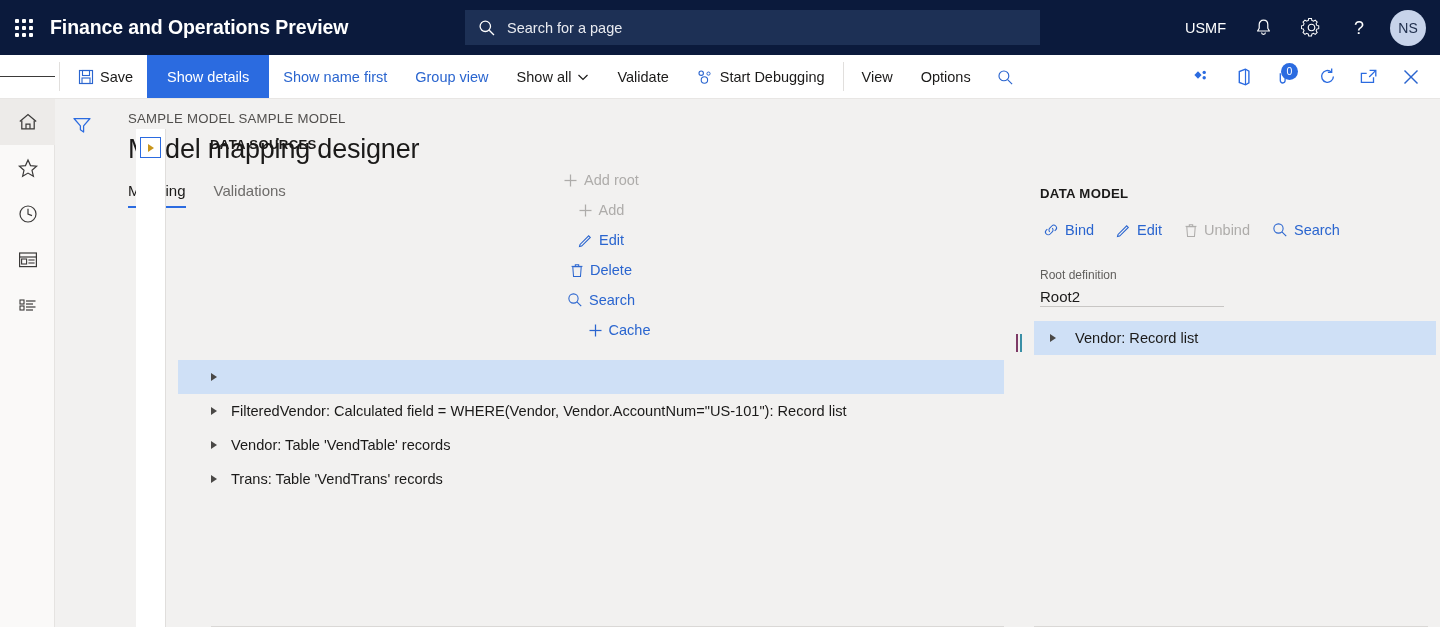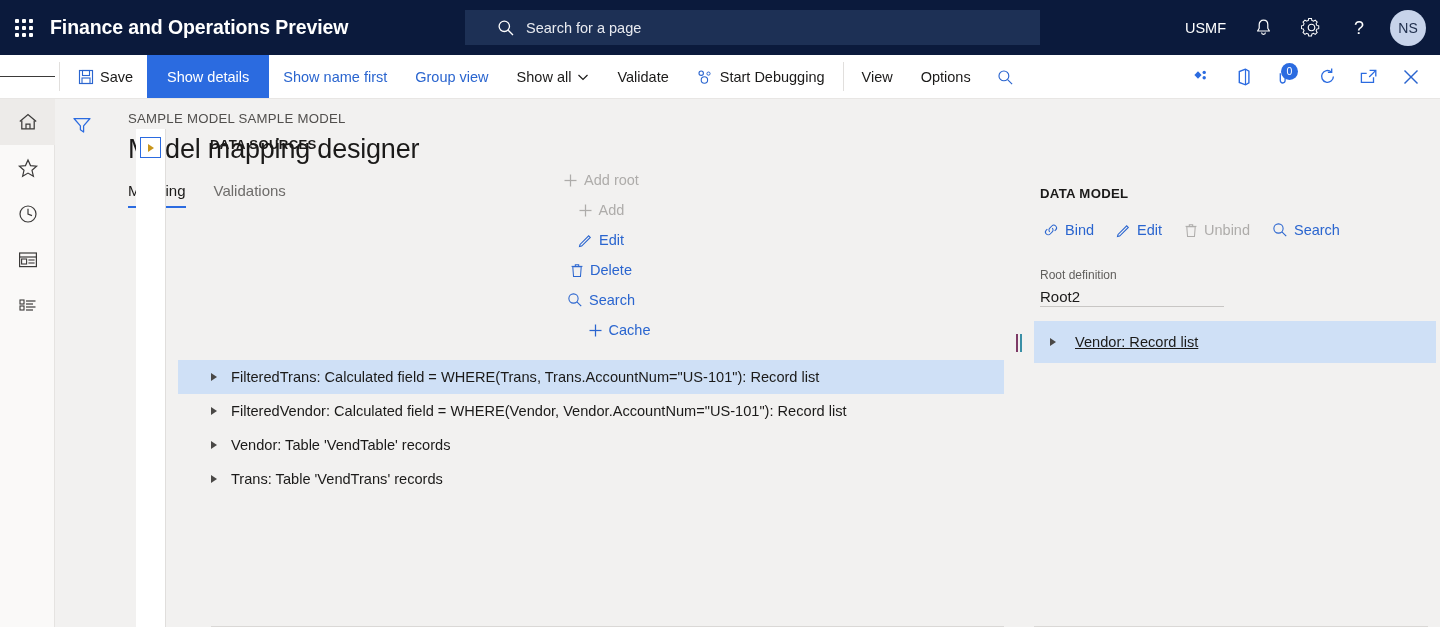--- a/index.html
+++ b/index.html
@@ -21,21 +21,21 @@
     display: grid; grid-template-columns: repeat(3, 1fr); grid-template-rows: repeat(3, 1fr);
     gap: 3px; padding: 3px; cursor: pointer;
   }
   .waffle i { display:block; width: 4px; height: 4px; background: #fff; border-radius: 1px; }
   .app-title {
     color: #ffffff; font-size: 19.5px; font-weight: bold; letter-spacing: -0.1px;
     white-space: nowrap;
   }
   .searchbox {
     position: absolute; left: 465px; top: 10px; width: 575px; height: 35px;
-    background: #1D3055; display: flex; align-items: center; padding-left: 32px; cursor: text;
+    background: #1D3055; display: flex; align-items: center; padding-left: 13px; cursor: text;
   }
   .searchbox .mag { margin-right: 11px; display:flex; }
   .searchbox .ph { color: #E8EAF0; font-size: 14.5px; }
   .nav-right {
     position: absolute; right: 0; top: 0; height: 55px; display: flex; align-items: center;
   }
   .nav-right .item {
     color: #fff; font-size: 14.5px; display: flex; align-items: center; justify-content: center;
     height: 55px; padding: 0 14px; cursor: pointer;
   }
@@ -153,24 +153,23 @@
   .dm-panel { flex: 1; position: relative; padding-left: 6px; }
   .dm-head {
     font-size: 13.2px; font-weight: bold; color: #1B1A19; letter-spacing: 0.3px; padding-top: 57px;
   }
   .dm-toolbar { display: flex; align-items: center; margin-top: 14px; margin-left: -8px; }
   .fieldlabel { font-size: 12px; color: #605E5C; margin-top: 23px; }
   .fieldwrap { width: 184px; border-bottom: 1px solid #C8C6C4; margin-top: 6px; }
   .fieldval { font-size: 15px; color: #1B1A19; border: none; outline: none; background: transparent; width: 100%; }
   .dmtree { margin-top: 14px; margin-left: -6px; }
   .dmrow {
-    height: 42px; display: flex; align-items: center; gap: 19px;
+    height: 34px; display: flex; align-items: center; gap: 19px;
     padding-left: 16px; font-size: 14.6px; color: #1B1A19; cursor: pointer;
     width: 402px;
-    text-decoration: underline;
   }
   .dmrow.sel { background: #CFE0F6; }
   .dm-underline { position: absolute; left: 0; right: 12px; bottom: 0; height: 1px; background: #DAD8D6; }
 
   svg { display: block; }
 </style>
 </head>
 <body>
 
 <div class="app">
@@ -456,21 +455,20 @@
               <line x1="1.5" y1="7.5" x2="13.5" y2="7.5" stroke="#2A65CF" stroke-width="1.25"></line>
             </svg>
           </span>
           <span>Cache</span>
         </div>
       </div>
 
       <div class="tree">
         <div class="trow sel">
           <span class="twist"></span>
-          <span>FilteredTrans: Calculated field = WHERE(Trans, Trans.AccountNum="US-101"): Record list</span>
         </div>
         <div class="trow">
           <span class="twist"></span>
           <span>FilteredVendor: Calculated field = WHERE(Vendor, Vendor.AccountNum="US-101"): Record list</span>
         </div>
         <div class="trow">
           <span class="twist"></span>
           <span>Vendor: Table 'VendTable' records</span>
         </div>
         <div class="trow">

